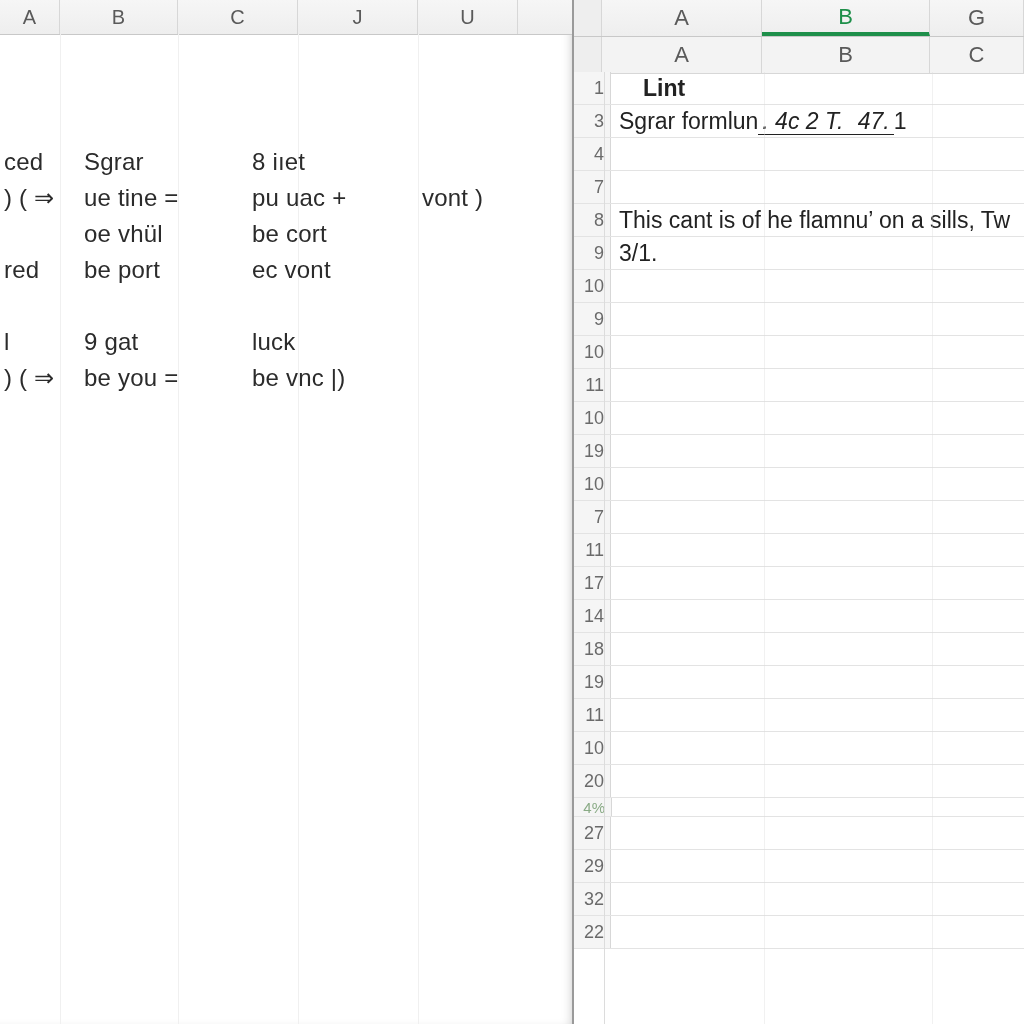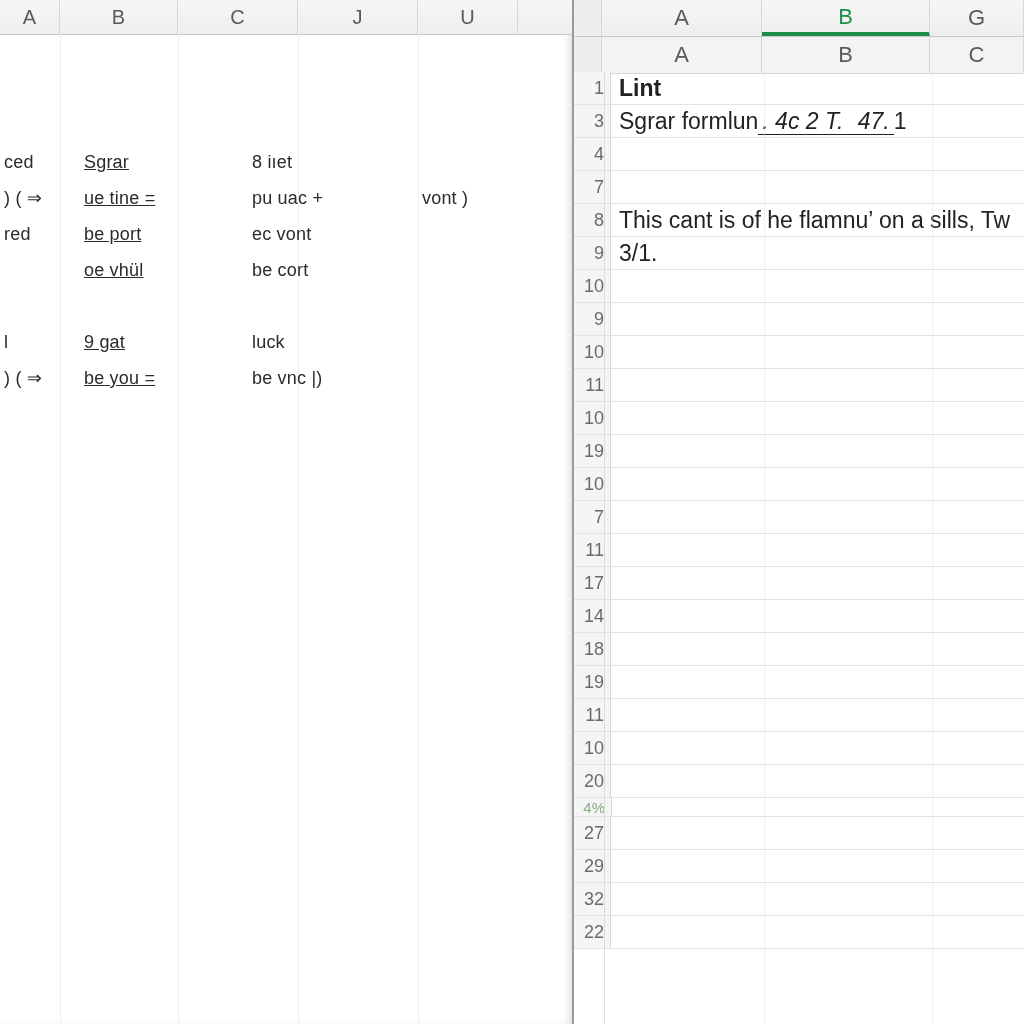--- a/index.html
+++ b/index.html
@@ -8,35 +8,35 @@
   .pane.left{flex:0 0 572px;border-right:2px solid #9a9a9a;background:#fff;box-shadow:inset -6px 0 14px -10px rgba(0,0,0,.4);}
   .pane.right{flex:1;background:#fff;}
   
   .colbar{display:flex;height:34px;background:linear-gradient(#f6f6f6,#eee);border-bottom:1px solid #c8c8c8;font-size:20px;color:#5a5a5a;}
   .colbar.second{background:#f3f3f3;border-bottom:1px solid #d7d7d7;}
   .ch{flex:0 0 auto;display:flex;align-items:center;justify-content:center;border-right:1px solid #d7d7d7;box-sizing:border-box;height:100%;user-select:none;}
   .rowhdr{flex:0 0 28px;background:#eee;}
   
   .lgrid{position:absolute;top:34px;left:0;right:0;bottom:0;}
   .lgrid .faint-v{position:absolute;top:0;bottom:0;border-left:1px solid #f0f0f0;}
-  .lcontent{position:absolute;top:110px;left:0;right:0;font-size:18px;line-height:36px;color:#2b2b2b;letter-spacing:.2px;}
+  .lcontent{position:absolute;top:110px;left:0;right:0;font-size:24px;line-height:36px;color:#2b2b2b;letter-spacing:.2px;}
   .lrow{display:flex;padding:0 0 0 4px;white-space:nowrap;}
-  .ca{width:80px;flex:0 0 80px;} .cb{width:168px;flex:0 0 168px;text-decoration:underline;} .cc{width:170px;flex:0 0 170px;} .cj{width:100px;flex:0 0 100px;}
+  .ca{width:80px;flex:0 0 80px;} .cb{width:168px;flex:0 0 168px;} .cc{width:170px;flex:0 0 170px;} .cj{width:100px;flex:0 0 100px;}
   .gap{height:36px;}
   
   .rarea{position:absolute;top:0;left:0;right:0;bottom:0;}
   .rarea .colbar{height:36px;}
   .rarea .colbar .ch{font-size:22px;}
   .selhdr{border-bottom:3px solid #1e8f4a;color:#1e8f4a;box-shadow:inset 0 -1px 0 #1e8f4a;}
   .rbody{position:absolute;top:72px;left:0;right:0;bottom:0;}
   .rrow{display:flex;height:32px;align-items:center;font-size:23px;}
   .rnum{flex:0 0 30px;text-align:right;padding-right:6px;color:#6a6a6a;font-size:18px;border-right:1px solid #d7d7d7;background:#f5f5f5;height:100%;display:flex;align-items:center;justify-content:flex-end;}
   .rcell{padding-left:8px;white-space:nowrap;}
   .uline{border-bottom:1.5px solid #222;padding:0 4px;font-style:italic;}
-  .rrow.bold .rcell{font-weight:600;}
+  .rrow.bold .rcell{font-weight:600;margin-left:24px;}
   .rgridline{border-bottom:1px solid #e3e3e3;}
   .vline{position:absolute;top:0;bottom:0;border-left:1px solid #dcdcdc;}
   .short{height:18px;}
   .short .rnum{font-size:15px;}
   .flag{color:#8aab86;font-size:13px;padding-left:1px;}
 </style>
 </head>
 <body>
 
 <div class="viewport">
@@ -61,28 +61,28 @@
             <div class="cc">8 iıet</div>
             <div class="cj"></div>
           </div>
         <div class="lrow">
             <div class="ca">) ( ⇒</div>
             <div class="cb">ue tine  =</div>
             <div class="cc">pu uac  +</div>
             <div class="cj">vont )</div>
           </div>
         <div class="lrow">
+            <div class="ca"></div>
+            <div class="cb">oe vhül</div>
+            <div class="cc">be cort</div>
+          </div>
+        <div class="lrow">
             <div class="ca">red</div>
             <div class="cb">be port</div>
             <div class="cc">ec vont</div>
-          </div>
-        <div class="lrow">
-            <div class="ca"></div>
-            <div class="cb">oe vhül</div>
-            <div class="cc">be cort</div>
           </div>
         <div class="gap"></div>
         <div class="lrow">
             <div class="ca">l</div>
             <div class="cb">9 gat</div>
             <div class="cc">luck</div>
           </div>
         <div class="lrow">
             <div class="ca">) ( ⇒</div>
             <div class="cb">be you  =</div>

